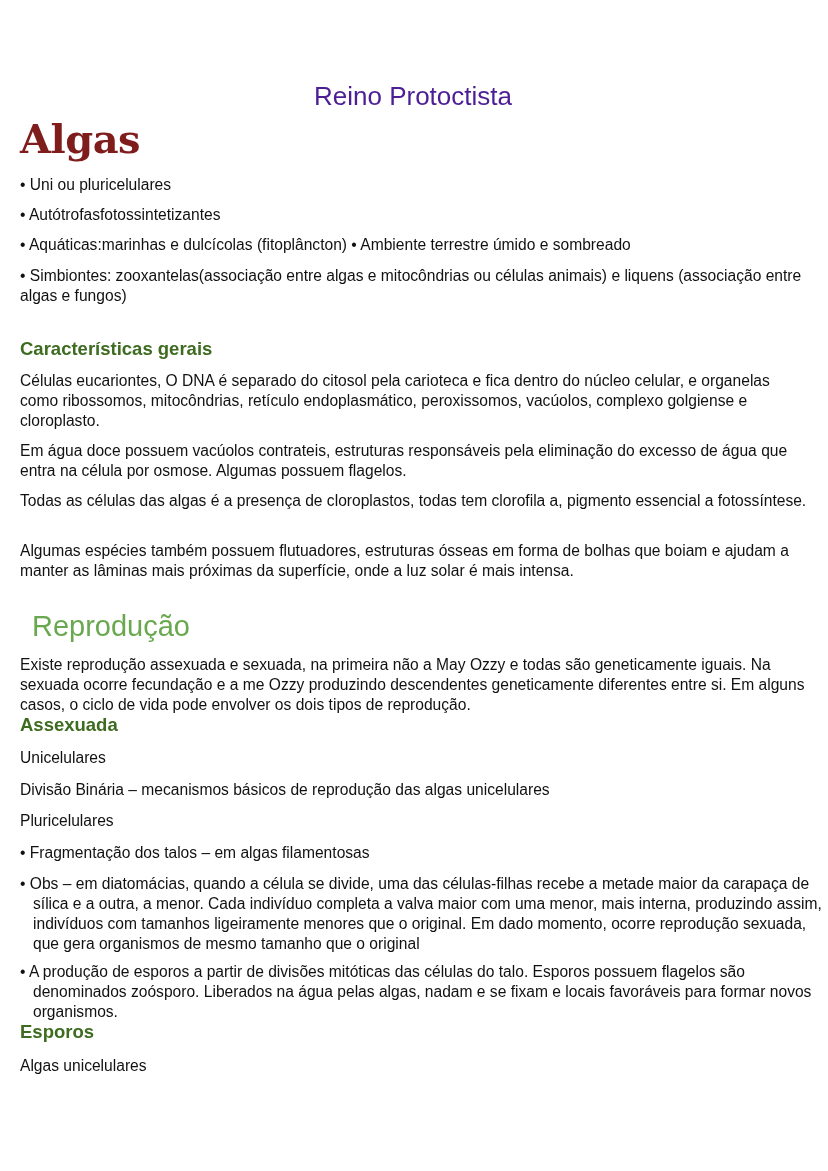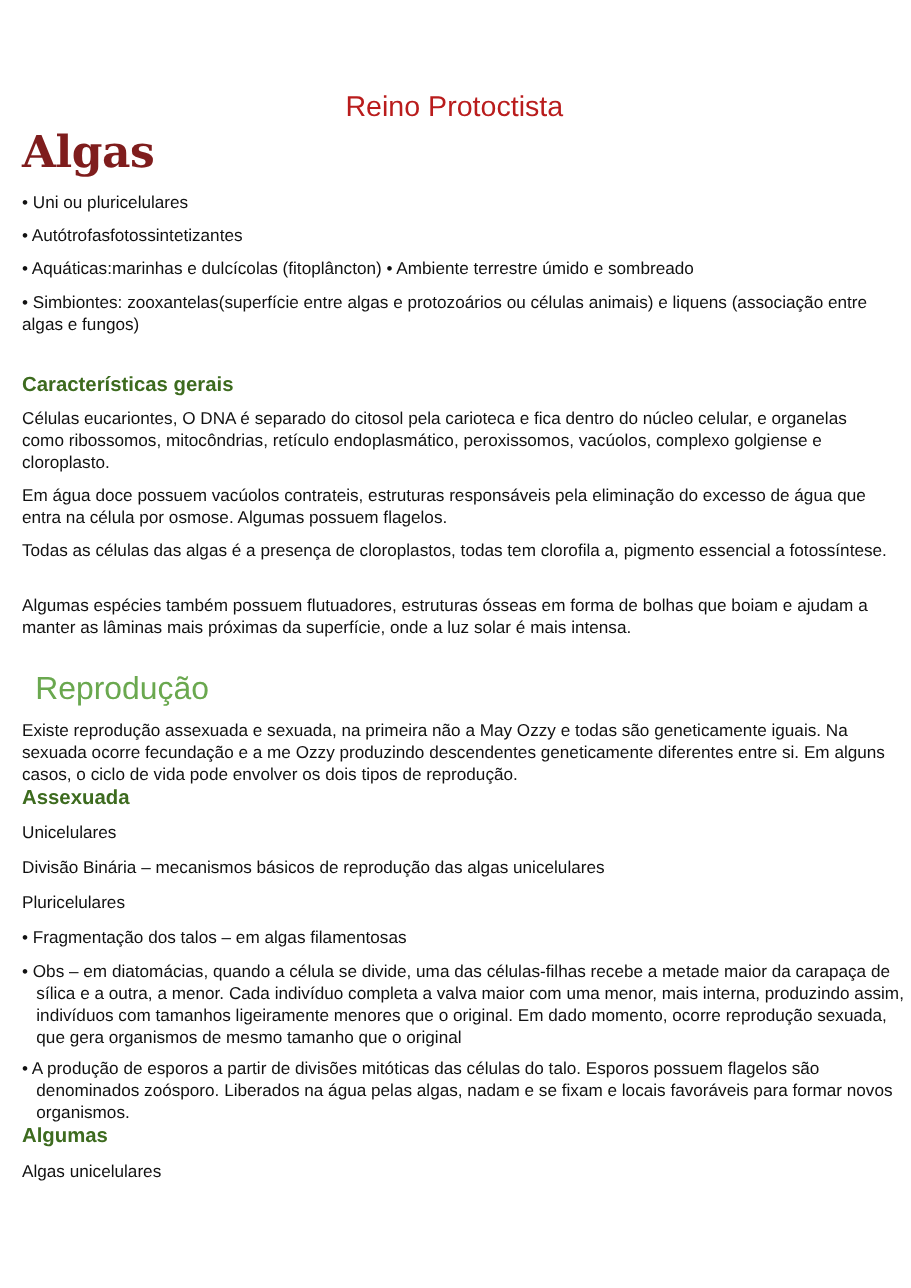--- a/index.html
+++ b/index.html
@@ -1,53 +1,53 @@
 <!DOCTYPE html>
 <html><head>
 <meta charset="utf-8">
 <style>
   html, body { margin: 0; padding: 0; background: #ffffff; }
   body { width: 828px; height: 1171px; position: relative; overflow: hidden;
          font-family: "Liberation Sans", sans-serif; color: #111; }
   .page { position: absolute; left: 20px; top: 0; width: 790px; }
   .subtitle { position: absolute; left: 0; width: 786px; top: 81px; text-align: center;
-              font-size: 26px; color: #b91c1c; }
+              font-size: 26px; color: #4c1d95; }
   .title { position: absolute; left: 0; width: 786px; top: 115px; text-align: left;
            font-family: "DejaVu Serif", "Liberation Serif", serif; font-weight: bold;
            font-size: 40px; color: #7f1d1d; letter-spacing: -0.5px; }
   .p { position: absolute; left: 0; width: 790px; font-size: 15.6px; line-height: 20px; margin: 0; }
   .h2 { position: absolute; left: 0; font-size: 18.5px; font-weight: bold; color: #3d6b1f; text-align: right; }
   .h1 { position: absolute; left: 12px; font-size: 29px; color: #6aa84f; }
   .h3 { position: absolute; left: 0; font-size: 15.6px; font-weight: normal; color: #111; }
   .hang { padding-left: 13px; text-indent: -13px; }
 </style>
 </head>
 <body>
 
 <div class="page">
   <div class="subtitle">Reino Protoctista</div>
   <div class="title">Algas</div>
 
   <p class="p" style="top:175px">• Uni ou pluricelulares</p>
   <p class="p" style="top:205px">• Autótrofasfotossintetizantes</p>
   <p class="p" style="top:235px">• Aquáticas:marinhas e dulcícolas (fitoplâncton) • Ambiente terrestre úmido e sombreado</p>
-  <p class="p" style="top:266px">• Simbiontes: zooxantelas(superfície entre algas e protozoários ou células animais) e liquens (associação entre algas e fungos)</p>
+  <p class="p" style="top:266px">• Simbiontes: zooxantelas(associação entre algas e mitocôndrias ou células animais) e liquens (associação entre algas e fungos)</p>
 
   <div class="h2" style="top:338px">Características gerais</div>
   <p class="p" style="top:371px">Células eucariontes, O DNA é separado do citosol pela carioteca e fica dentro do núcleo celular, e organelas como ribossomos, mitocôndrias, retículo endoplasmático, peroxissomos, vacúolos, complexo golgiense e cloroplasto.</p>
   <p class="p" style="top:441px">Em água doce possuem vacúolos contrateis, estruturas responsáveis pela eliminação do excesso de água que entra na célula por osmose. Algumas possuem flagelos.</p>
   <p class="p" style="top:491px">Todas as células das algas é a presença de cloroplastos, todas tem clorofila a, pigmento essencial a fotossíntese.</p>
   <p class="p" style="top:541px">Algumas espécies também possuem flutuadores, estruturas ósseas em forma de bolhas que boiam e ajudam a manter as lâminas mais próximas da superfície, onde a luz solar é mais intensa.</p>
 
   <div class="h1" style="top:610px">Reprodução</div>
   <p class="p" style="top:655px; width:800px">Existe reprodução assexuada e sexuada, na primeira não a May Ozzy e todas são geneticamente iguais. Na sexuada ocorre fecundação e a me Ozzy produzindo descendentes geneticamente diferentes entre si. Em alguns casos, o ciclo de vida pode envolver os dois tipos de reprodução.</p>
   <div class="h2" style="top:714px">Assexuada</div>
 
   <div class="h3" style="top:749px">Unicelulares</div>
   <p class="p" style="top:780px">Divisão Binária – mecanismos básicos de reprodução das algas unicelulares</p>
   <div class="h3" style="top:812px">Pluricelulares</div>
   <p class="p" style="top:843px">• Fragmentação dos talos – em algas filamentosas</p>
   <p class="p hang" style="top:874px">• Obs – em diatomácias, quando a célula se divide, uma das células-filhas recebe a metade maior da carapaça de sílica e a outra, a menor. Cada indivíduo completa a valva maior com uma menor, mais interna, produzindo assim, indivíduos com tamanhos ligeiramente menores que o original. Em dado momento, ocorre reprodução sexuada, que gera organismos de mesmo tamanho que o original</p>
   <p class="p hang" style="top:962px">• A produção de esporos a partir de divisões mitóticas das células do talo. Esporos possuem flagelos são denominados  zoósporo. Liberados na água pelas algas, nadam e se fixam e locais favoráveis para formar novos organismos.</p>
 
-  <div class="h2" style="top:1021px">Algumas</div>
+  <div class="h2" style="top:1021px">Esporos</div>
   <div class="h3" style="top:1057px">Algas unicelulares</div>
 </div>
 
 </body></html>

